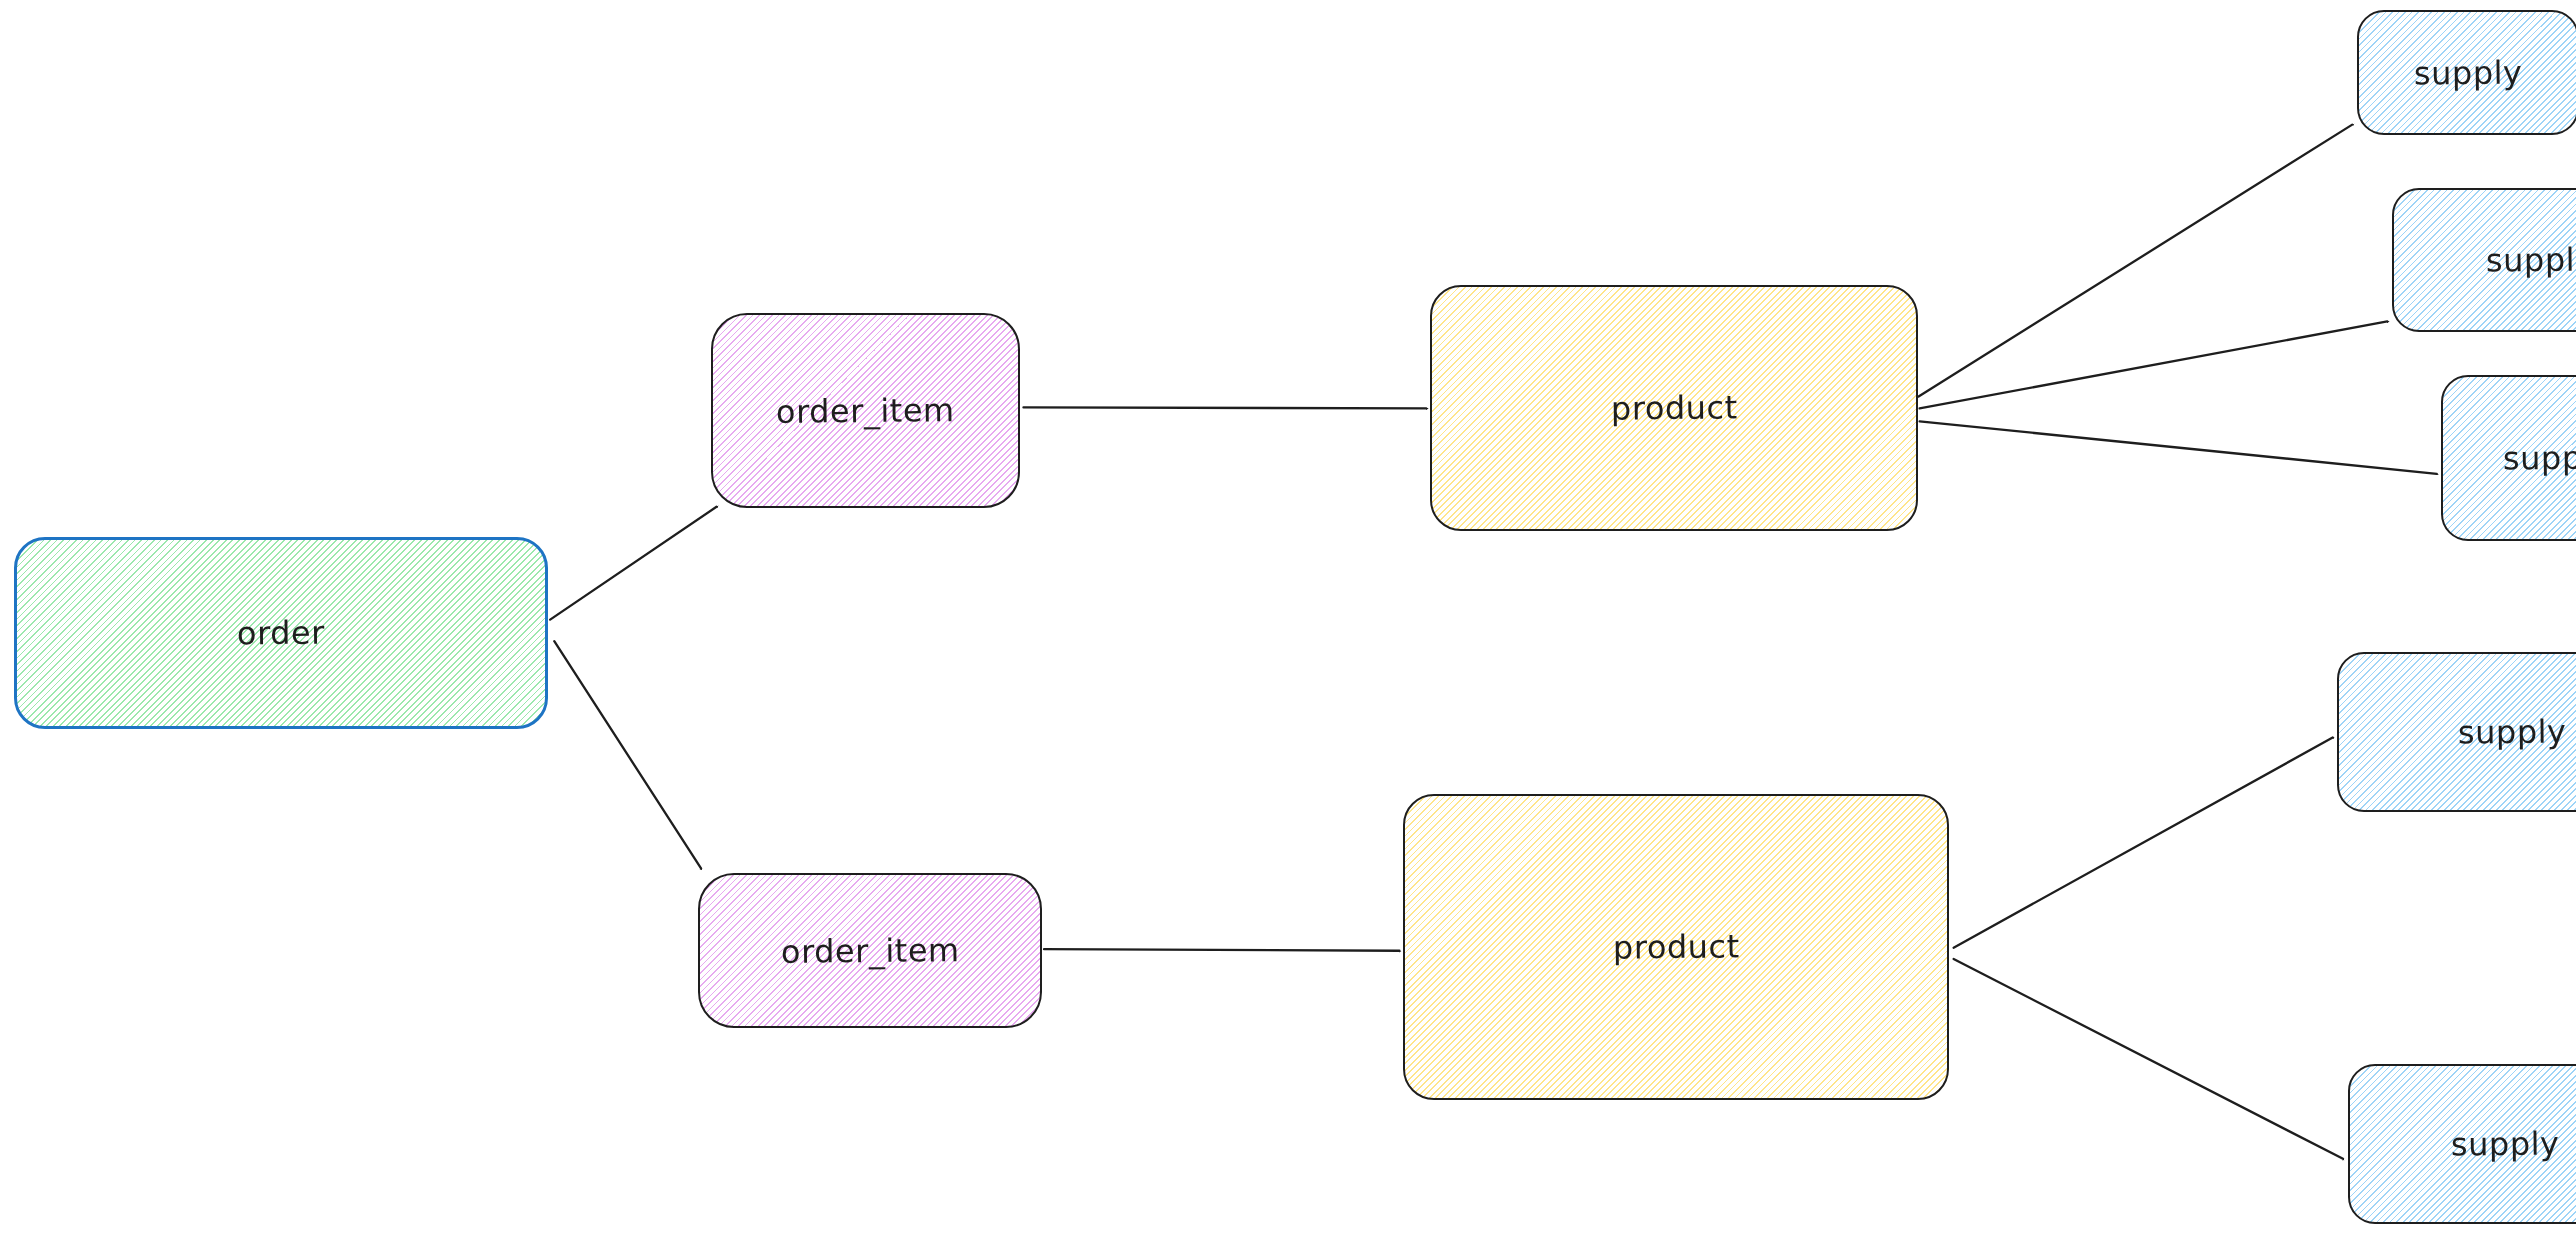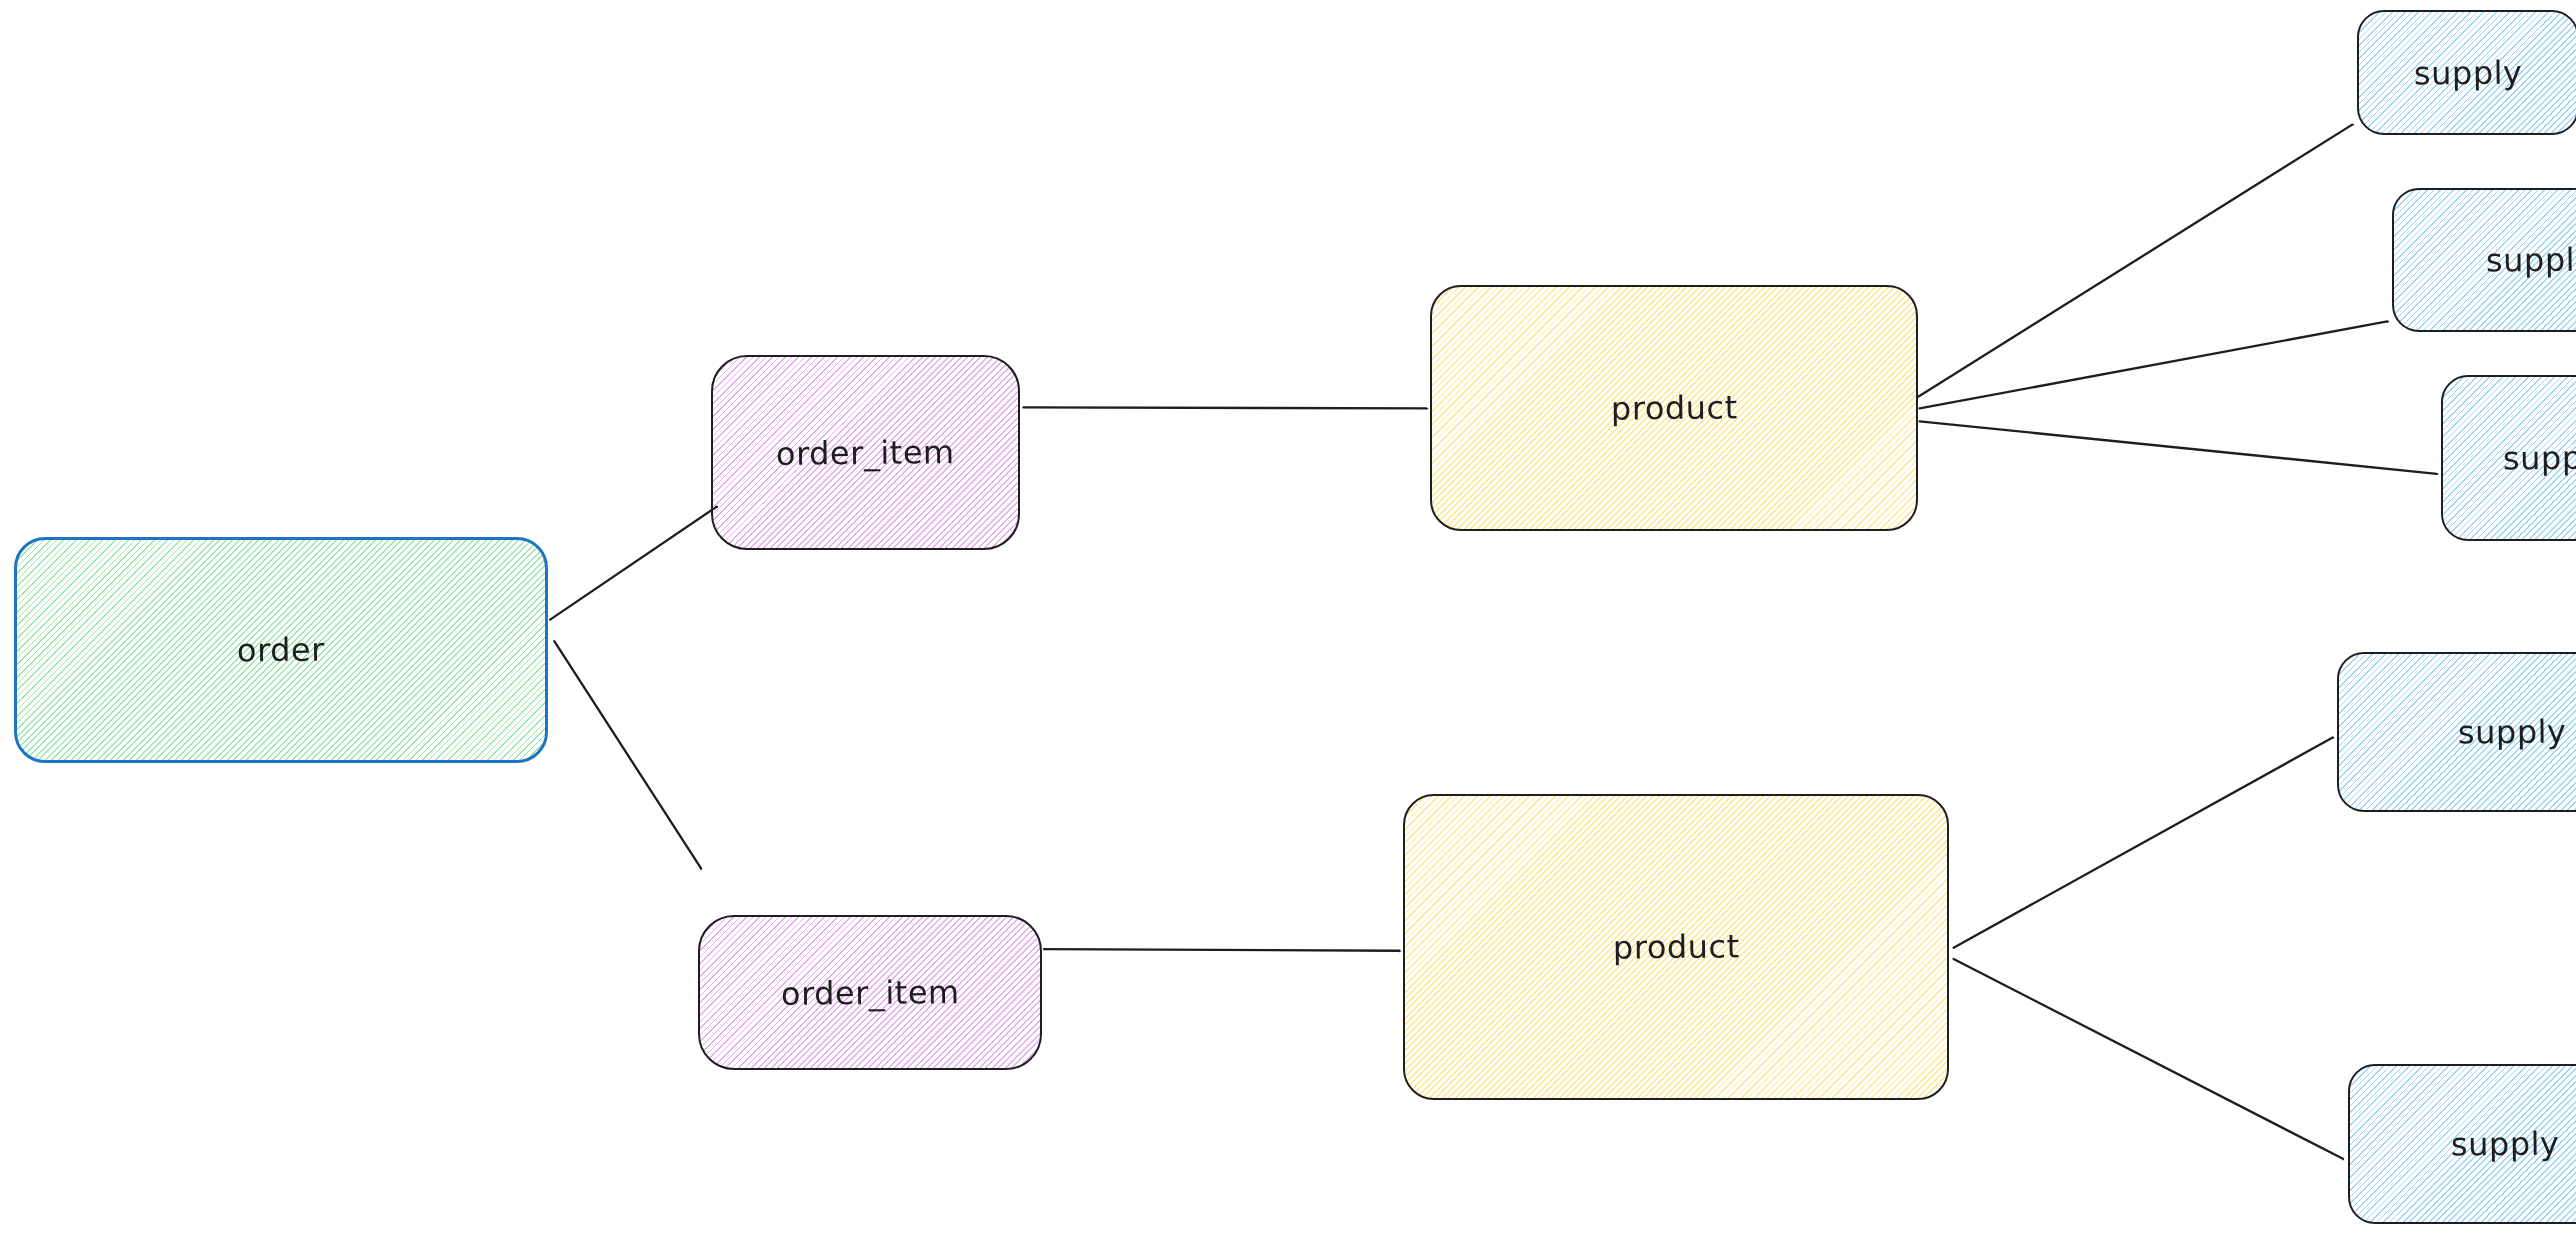--- a/index.html
+++ b/index.html
@@ -55,21 +55,20 @@
   
   .fill-green {
     background: repeating-linear-gradient(135deg,
       var(--green-hatch, #9be8ad) 0px, var(--green-hatch, #9be8ad) 1.3px,
       transparent 1.3px, transparent 4.6px);
   }
   .fill-violet {
     background: repeating-linear-gradient(135deg,
       var(--violet-hatch, #e7aaf0) 0px, var(--violet-hatch, #e7aaf0) 1.3px,
       transparent 1.3px, transparent 4.6px);
-    margin-top: 42px;
   }
   .fill-yellow {
     background: repeating-linear-gradient(135deg,
       var(--yellow-hatch, #ffe58a) 0px, var(--yellow-hatch, #ffe58a) 1.3px,
       transparent 1.3px, transparent 4.6px);
     justify-content: center;
   }
   .fill-blue {
     background: repeating-linear-gradient(135deg,
       var(--blue-hatch, #9ed4f7) 0px, var(--blue-hatch, #9ed4f7) 1.3px,
@@ -92,21 +91,21 @@
     <line class="edge" x1="1075" y1="1245" x2="1360" y2="1686" marker-end="url(#arrowhead)"></line>
     <line class="edge" x1="1986" y1="791" x2="2768" y2="793" marker-end="url(#arrowhead)"></line>
     <line class="edge" x1="2026" y1="1843" x2="2716" y2="1846" marker-end="url(#arrowhead)"></line>
     <line class="edge" x1="3724" y1="770" x2="4566" y2="242" marker-end="url(#arrowhead)"></line>
     <line class="edge" x1="3726" y1="793" x2="4634" y2="624" marker-end="url(#arrowhead)"></line>
     <line class="edge" x1="3726" y1="818" x2="4730" y2="920" marker-end="url(#arrowhead)"></line>
     <line class="edge" x1="3792" y1="1840" x2="4528" y2="1432" marker-end="url(#arrowhead)"></line>
     <line class="edge" x1="3792" y1="1862" x2="4548" y2="2250" marker-end="url(#arrowhead)"></line>
   </svg>
 
-  <div class="node fill-green border-blue" style="left:14px; top:537px; width:534px; height:226px">
+  <div class="node fill-green border-blue" style="left:14px; top:537px; width:534px; height:192px">
     <span class="label">order</span>
   </div>
 
   <div class="node fill-violet" style="left:711px; top:313px; width:309px; height:195px; border-radius:36px">
     <span class="label">order_item</span>
   </div>
 
   <div class="node fill-violet" style="left:698px; top:873px; width:344px; height:155px; border-radius:36px">
     <span class="label">order_item</span>
   </div>

